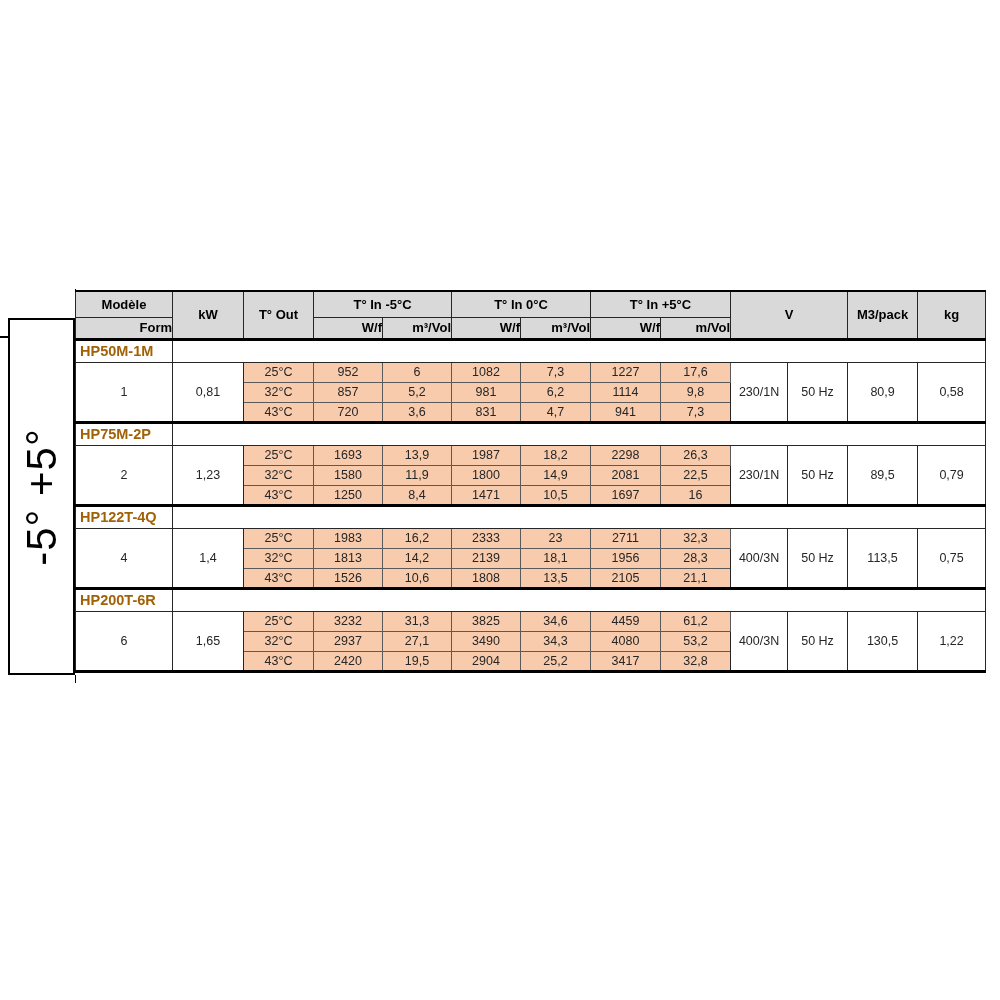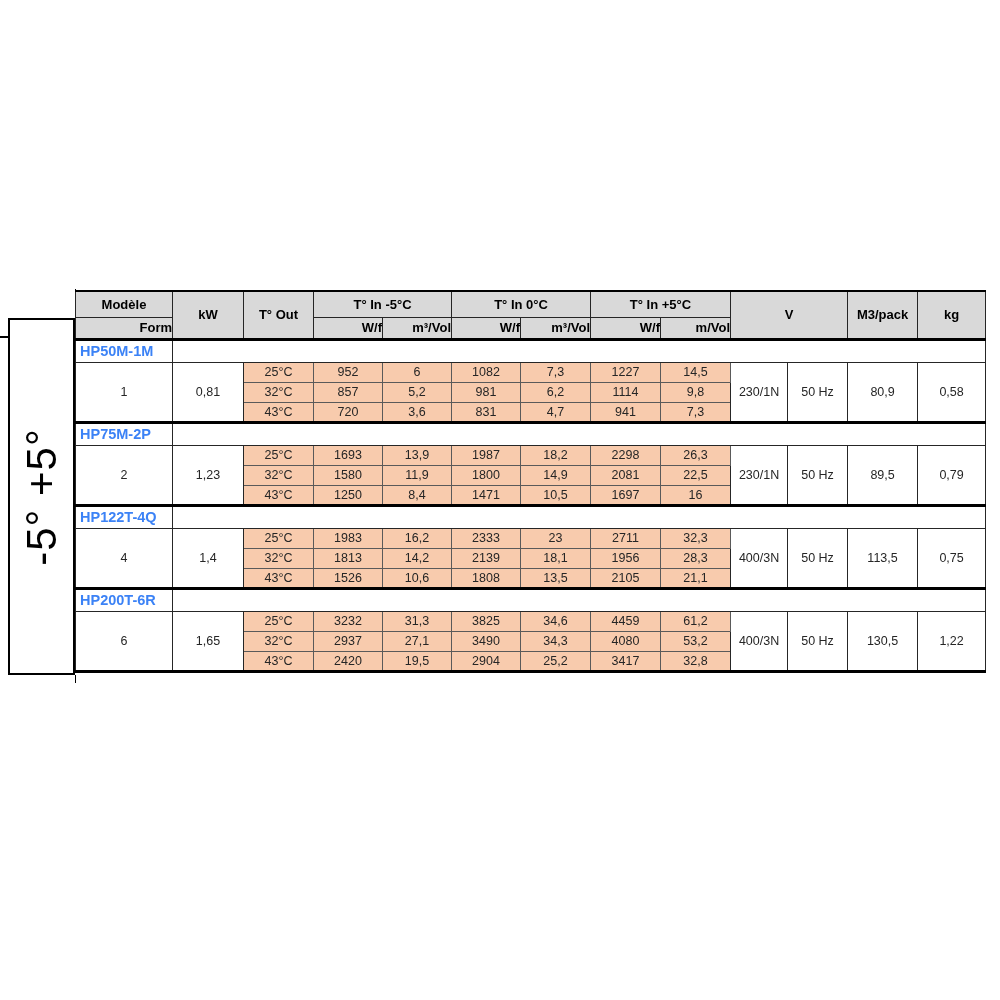--- a/index.html
+++ b/index.html
@@ -80,21 +80,21 @@
     font-size: 13px;
     color: #000;
   }
   td.hl {
     background: #f8cbad;
     border: 1px solid #5a5a5a;
   }
   td.model {
     font-weight: bold;
     font-size: 14.5px;
-    color: #3b82f6;
+    color: #a16207;
     text-align: left;
     padding-left: 4px;
   }
   tr.r-model td { border-top: 3px solid #000; }
 </style>
 </head>
 <body>
 
 <div class="left-tick"></div>
 <div class="stub-top"></div>
@@ -151,21 +151,21 @@
   </tr>
   <tr class="r-data">
     <td rowspan="3">1</td>
     <td rowspan="3">0,81</td>
     <td class="hl">25°C</td>
     <td class="hl">952</td>
     <td class="hl">6</td>
     <td class="hl">1082</td>
     <td class="hl">7,3</td>
     <td class="hl">1227</td>
-    <td class="hl">14,5</td>
+    <td class="hl">17,6</td>
     <td rowspan="3">230/1N</td>
     <td rowspan="3">50 Hz</td>
     <td rowspan="3">80,9</td>
     <td rowspan="3">0,58</td>
   </tr>
   <tr class="r-data">
     <td class="hl">32°C</td>
     <td class="hl">857</td>
     <td class="hl">5,2</td>
     <td class="hl">981</td>

